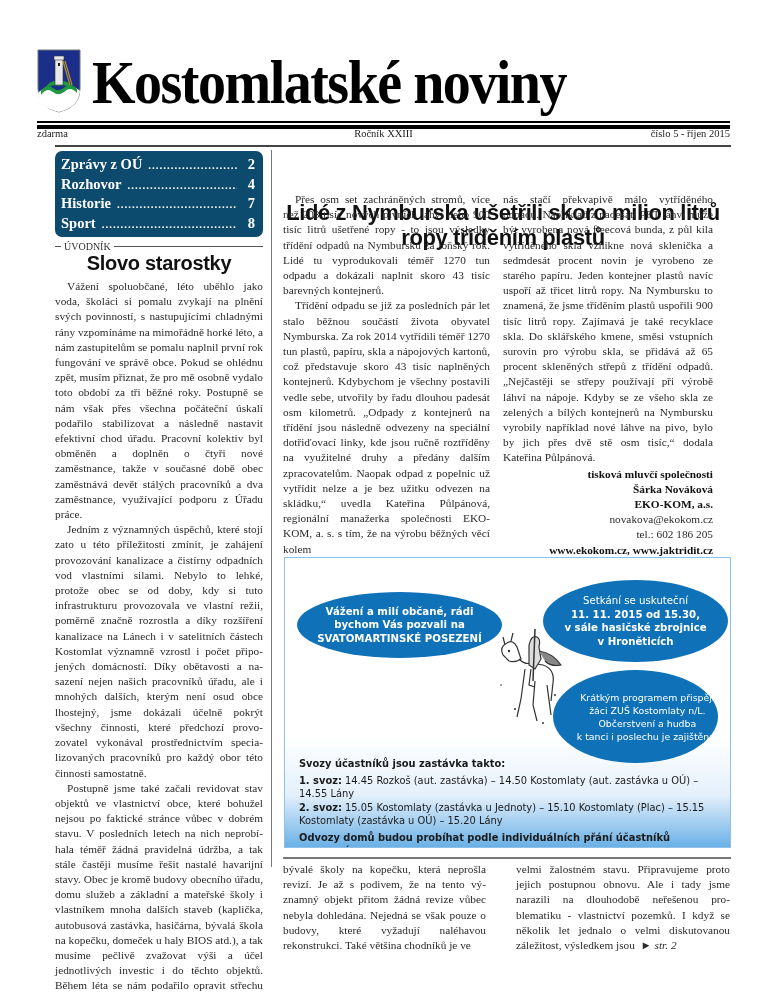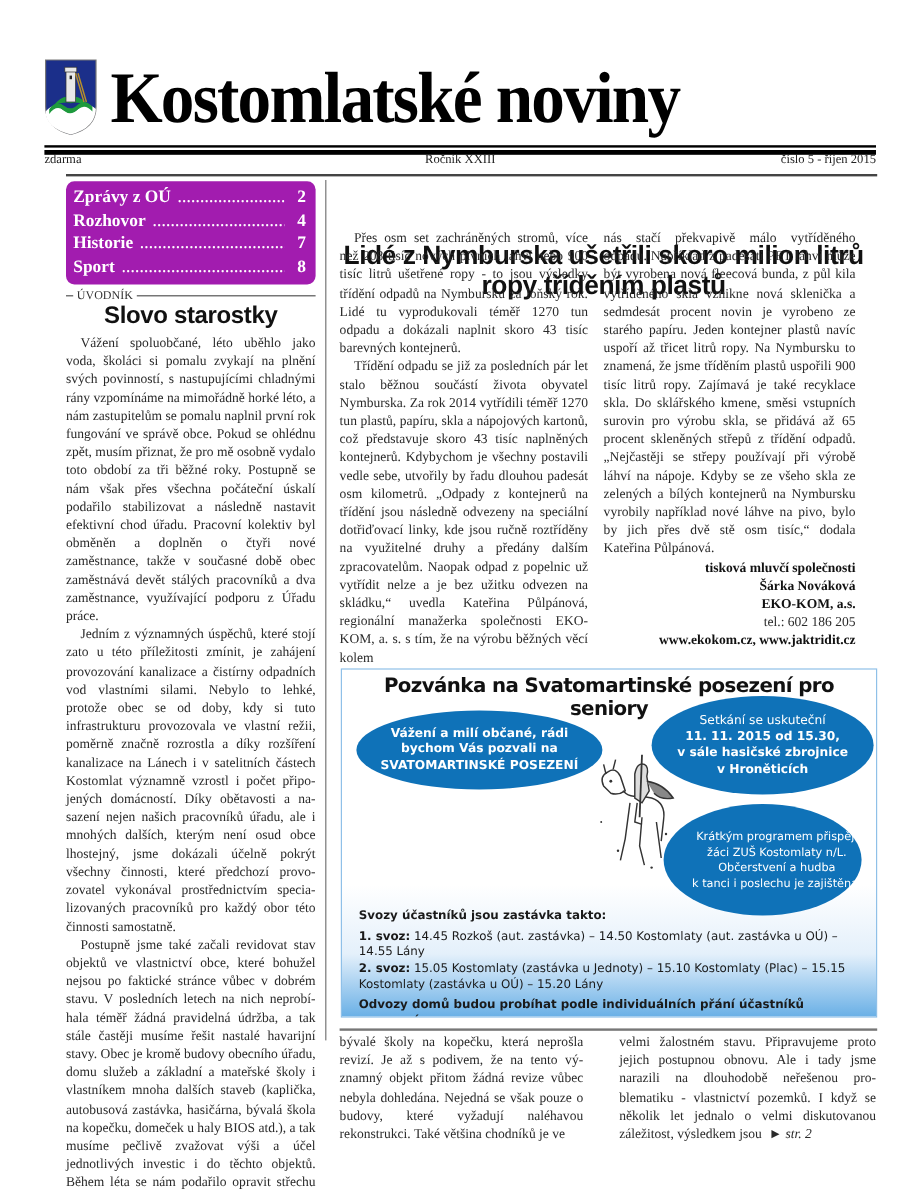--- a/index.html
+++ b/index.html
@@ -12,21 +12,21 @@
   .title { position: absolute; left: 92px; top: 52px; font-family: "Liberation Serif", serif; font-weight: bold; font-size: 56px; letter-spacing: -1.5px; color: #000; line-height: 1; transform: scaleY(1.08); transform-origin: left top; }
   .rule-top { position: absolute; left: 37px; top: 121px; width: 693px; height: 2px; background: #000; }
   .rule-top2 { position: absolute; left: 37px; top: 125px; width: 693px; height: 4px; background: #000; }
   .meta-row { position: absolute; left: 37px; top: 128px; width: 693px; height: 12px; font-size: 10.5px; color: #222; }
   .meta-left { position: absolute; left: 0; top: 0; }
   .meta-center { position: absolute; left: 0; width: 100%; top: 0; text-align: center; }
   .meta-right { position: absolute; right: 0; top: 0; }
   .rule-under { position: absolute; left: 55px; top: 145px; width: 676px; height: 2px; background: #444; }
 
   
-  .toc { position: absolute; left: 55px; top: 151px; width: 208px; height: 86px; background: #a21caf; border-radius: 7px; padding: 5px 8px 0 6px; }
+  .toc { position: absolute; left: 55px; top: 151px; width: 208px; height: 86px; background: #0c4a6e; border-radius: 7px; padding: 5px 8px 0 6px; }
   .toc-row { display: flex; align-items: baseline; height: 19.5px; color: #fff; font-weight: bold; font-size: 14.5px; }
   .toc-label { white-space: nowrap; }
   .toc-dots { flex: 1; overflow: hidden; white-space: nowrap; margin: 0 6px; font-size: 11px; letter-spacing: 1px; }
   .toc-dots::after { content: "..................................................................."; }
   .toc-num { width: 12px; text-align: right; }
 
   
   .kicker { position: absolute; left: 55px; top: 241px; width: 208px; font-size: 10px; color: #333; display: flex; align-items: center; }
   .kicker-line { height: 1px; background: #555; }
   .kicker-line.l { width: 6px; margin-right: 3px; }
@@ -135,27 +135,27 @@
 <div class="col col-a1">
   <p>Přes osm set zachráněných stro­mů, více než 208 tisíc nových pivních láhví nebo 900 tisíc litrů ušetřené ropy - to jsou výsledky třídění odpadů na Nymbursku za loňský rok. Lidé tu vy­produkovali téměř 1270 tun odpadu a dokázali naplnit skoro 43 tisíc barev­ných kontejnerů.</p>
   <p>Třídění odpadu se již za posledních pár let stalo běžnou součástí života oby­vatel Nymburska. Za rok 2014 vytřídi­li téměř 1270 tun plastů, papíru, skla a nápojových kartonů, což představuje skoro 43 tisíc naplněných kontejnerů. Kdybychom je všechny postavili vedle sebe, utvořily by řadu dlouhou padesát osm kilometrů. „Odpady z kontejnerů na třídění jsou následně odvezeny na speciální dotřiďovací linky, kde jsou ručně roztříděny na využitelné druhy a předány dalším zpracovatelům. Na­opak odpad z popelnic už vytřídit ne­lze a je bez užitku odvezen na skládku,“ uvedla Kateřina Půlpánová, regionální manažerka společnosti EKO-KOM, a. s. s tím, že na výrobu běžných věcí kolem</p>
 </div>
 <div class="col col-a2">
   <p class="noindent">nás stačí překvapivě málo vytříděného odpadu. Například z padesáti PET láhví může být vyrobena nová fleecová bun­da, z půl kila vytříděného skla vznikne nová sklenička a sedmdesát procent no­vin je vyrobeno ze starého papíru. Jeden kontejner plastů navíc uspoří až třicet litrů ropy. Na Nymbursku to znamená, že jsme tříděním plastů uspořili 900 tisíc litrů ropy. Zajímavá je také recyk­lace skla. Do sklářského kmene, směsi vstupních surovin pro výrobu skla, se přidává až 65 procent skleněných stře­pů z třídění odpadů. „Nejčastěji se stře­py používají při výrobě láhví na nápo­je. Kdyby se ze všeho skla ze zelených a bílých kontejnerů na Nymbursku vy­robily například nové láhve na pivo, bylo by jich přes dvě stě osm tisíc,“ do­dala Kateřina Půlpánová.</p>
   <div class="sign">
     <b>tisková mluvčí společnosti</b>
     <b>Šárka Nováková</b>
     <b>EKO-KOM, a.s.</b>
+    <span>novakova@ekokom.cz</span>
     <span>tel.: 602 186 205</span>
     <b>www.ekokom.cz, www.jaktridit.cz</b>
   </div>
 </div>
 
 <div class="invite">
-  <div class="inv-title">Pozvánka na Svatomartinské posezení pro seniory</div>
 
   <div class="bubble bold b1">
     <div>
       <div>Vážení a milí občané, rádi</div>
       <div>bychom Vás pozvali na</div>
       <div>SVATOMARTINSKÉ POSEZENÍ</div>
     </div>
   </div>
 
   <div class="bubble bold b2">

